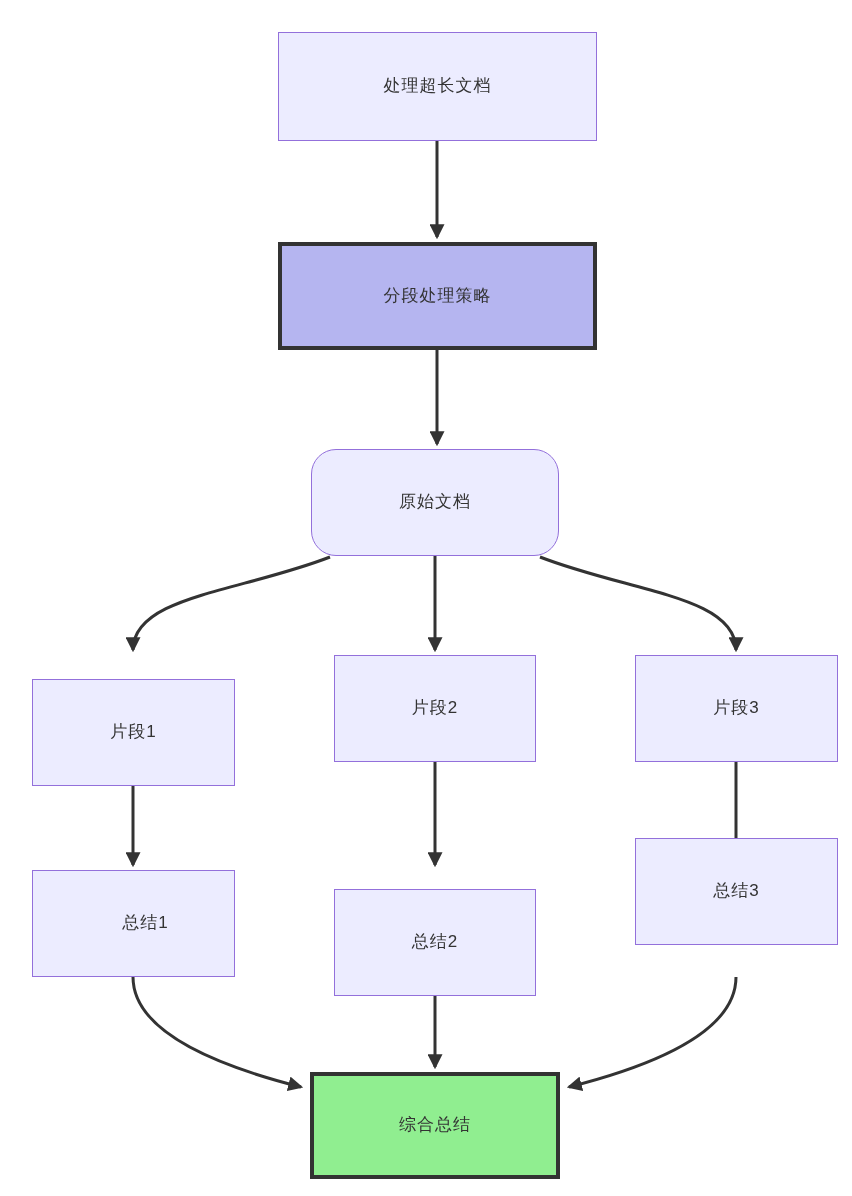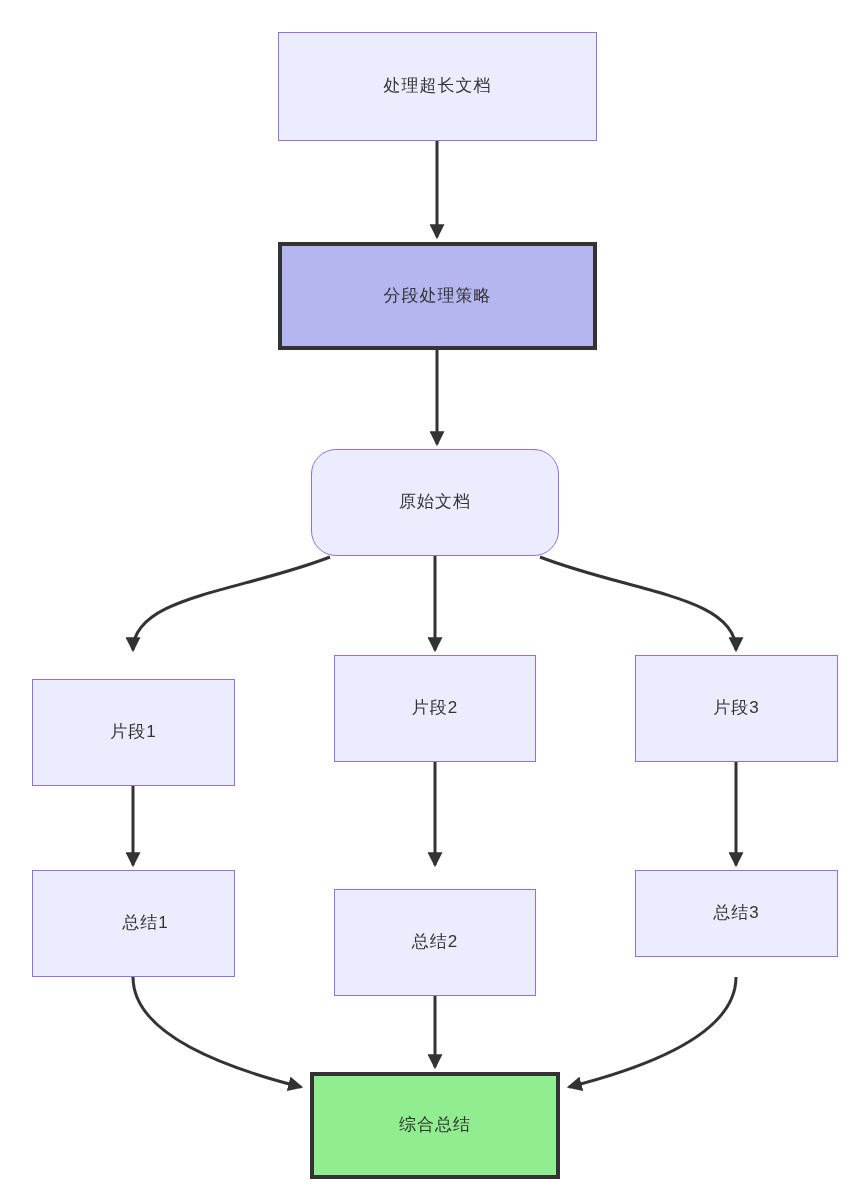--- a/index.html
+++ b/index.html
@@ -86,17 +86,17 @@
   <div class="node" style="left:32px; top:655px; width:203px; height:107px;margin-top:24px;">片段1</div>
 
   <div class="node" style="left:334px; top:655px; width:202px; height:107px;">片段2</div>
 
   <div class="node" style="left:635px; top:655px; width:203px; height:107px;">片段3</div>
 
   <div class="node" style="left:32px; top:870px; width:203px; height:107px;padding-left:24px;">总结1</div>
 
   <div class="node" style="left:334px; top:870px; width:202px; height:107px;margin-top:19px;">总结2</div>
 
-  <div class="node" style="left:635px; top:870px; width:203px; height:87px;">总结3</div>
+  <div class="node" style="left:635px; top:838px; width:203px; height:107px;">总结3</div>
 
   <div class="node success" style="left:310px; top:1072px; width:250px; height:107px;">综合总结</div>
 
 </div>
 
 </body></html>

